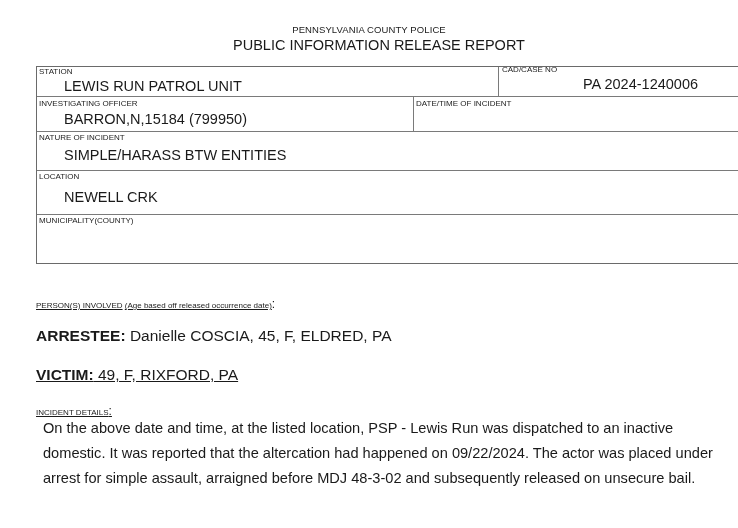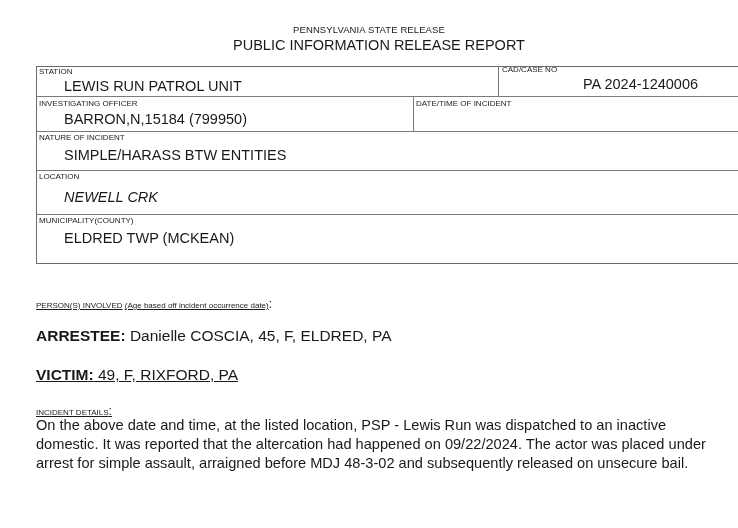--- a/index.html
+++ b/index.html
@@ -15,26 +15,26 @@
   .vline { position: absolute; width: 0; border-left: 1px solid #7a7a7a; }
   .lbl { position: absolute; font-size: 8px; line-height: 9px; color: #222; }
   .val { position: absolute; font-size: 14.5px; line-height: 16px; }
   .persons { position: absolute; left: 36px; top: 297px; font-size: 8px; }
   .persons .u { text-decoration: underline; }
   .persons .colon { font-size: 12px; }
   .line { position: absolute; left: 36px; font-size: 15.5px; }
   .line b { font-weight: bold; margin-top: 46px; }
   .details-lbl { position: absolute; left: 36px; top: 404px; font-size: 8px; text-decoration: underline; }
   .details-lbl .colon { font-size: 12px; text-decoration: none; }
-  .details { position: absolute; left: 36px; top: 416px; width: 670px; font-size: 14.6px; line-height: 19px; }
+  .details { position: absolute; left: 43px; top: 416px; width: 670px; font-size: 14.6px; line-height: 25px; }
 </style>
 </head>
 <body>
 
-<div class="hdr1">PENNSYLVANIA STATE RELEASE</div>
+<div class="hdr1">PENNSYLVANIA COUNTY POLICE</div>
 <div class="hdr2">PUBLIC INFORMATION RELEASE REPORT</div>
 
 <div class="tbl">
 
   <div class="hline" style="top:29px;"></div>
   <div class="hline" style="top:64px;"></div>
   <div class="hline" style="top:103px;"></div>
   <div class="hline" style="top:147px;"></div>
 
   <div class="vline" style="left:461px; top:0; height:29px;"></div>
@@ -48,29 +48,28 @@
 
   <div class="lbl" style="left:2px; top:32px;">INVESTIGATING OFFICER</div>
   <div class="val" style="left:27px; top:44px;">BARRON,N,15184 (799950)</div>
 
   <div class="lbl" style="left:379px; top:32px;">DATE/TIME OF INCIDENT</div>
 
   <div class="lbl" style="left:2px; top:66px;">NATURE OF INCIDENT</div>
   <div class="val" style="left:27px; top:80px;">SIMPLE/HARASS BTW ENTITIES</div>
 
   <div class="lbl" style="left:2px; top:105px;">LOCATION</div>
-  <div class="val" style="left:27px; top:122px;font-style:italic;">NEWELL CRK</div>
+  <div class="val" style="left:27px; top:122px;">NEWELL CRK</div>
 
   <div class="lbl" style="left:2px; top:149px;">MUNICIPALITY(COUNTY)</div>
-  <div class="val" style="left:27px; top:163px;">ELDRED TWP (MCKEAN)</div>
 </div>
 
 <div class="persons">
   <span class="u">PERSON(S) INVOLVED</span>
-  <span class="u">(Age based off incident occurrence date)</span><span class="colon">:</span>
+  <span class="u">(Age based off released occurrence date)</span><span class="colon">:</span>
 </div>
 
 <div class="line" style="top:327px;">
   <b>ARRESTEE:</b><span> Danielle COSCIA, 45, F, ELDRED, PA</span>
 </div>
 
 <div class="line" style="top:366px;text-decoration:underline;">
   <b>VICTIM:</b><span> 49, F, RIXFORD, PA</span>
 </div>
 

